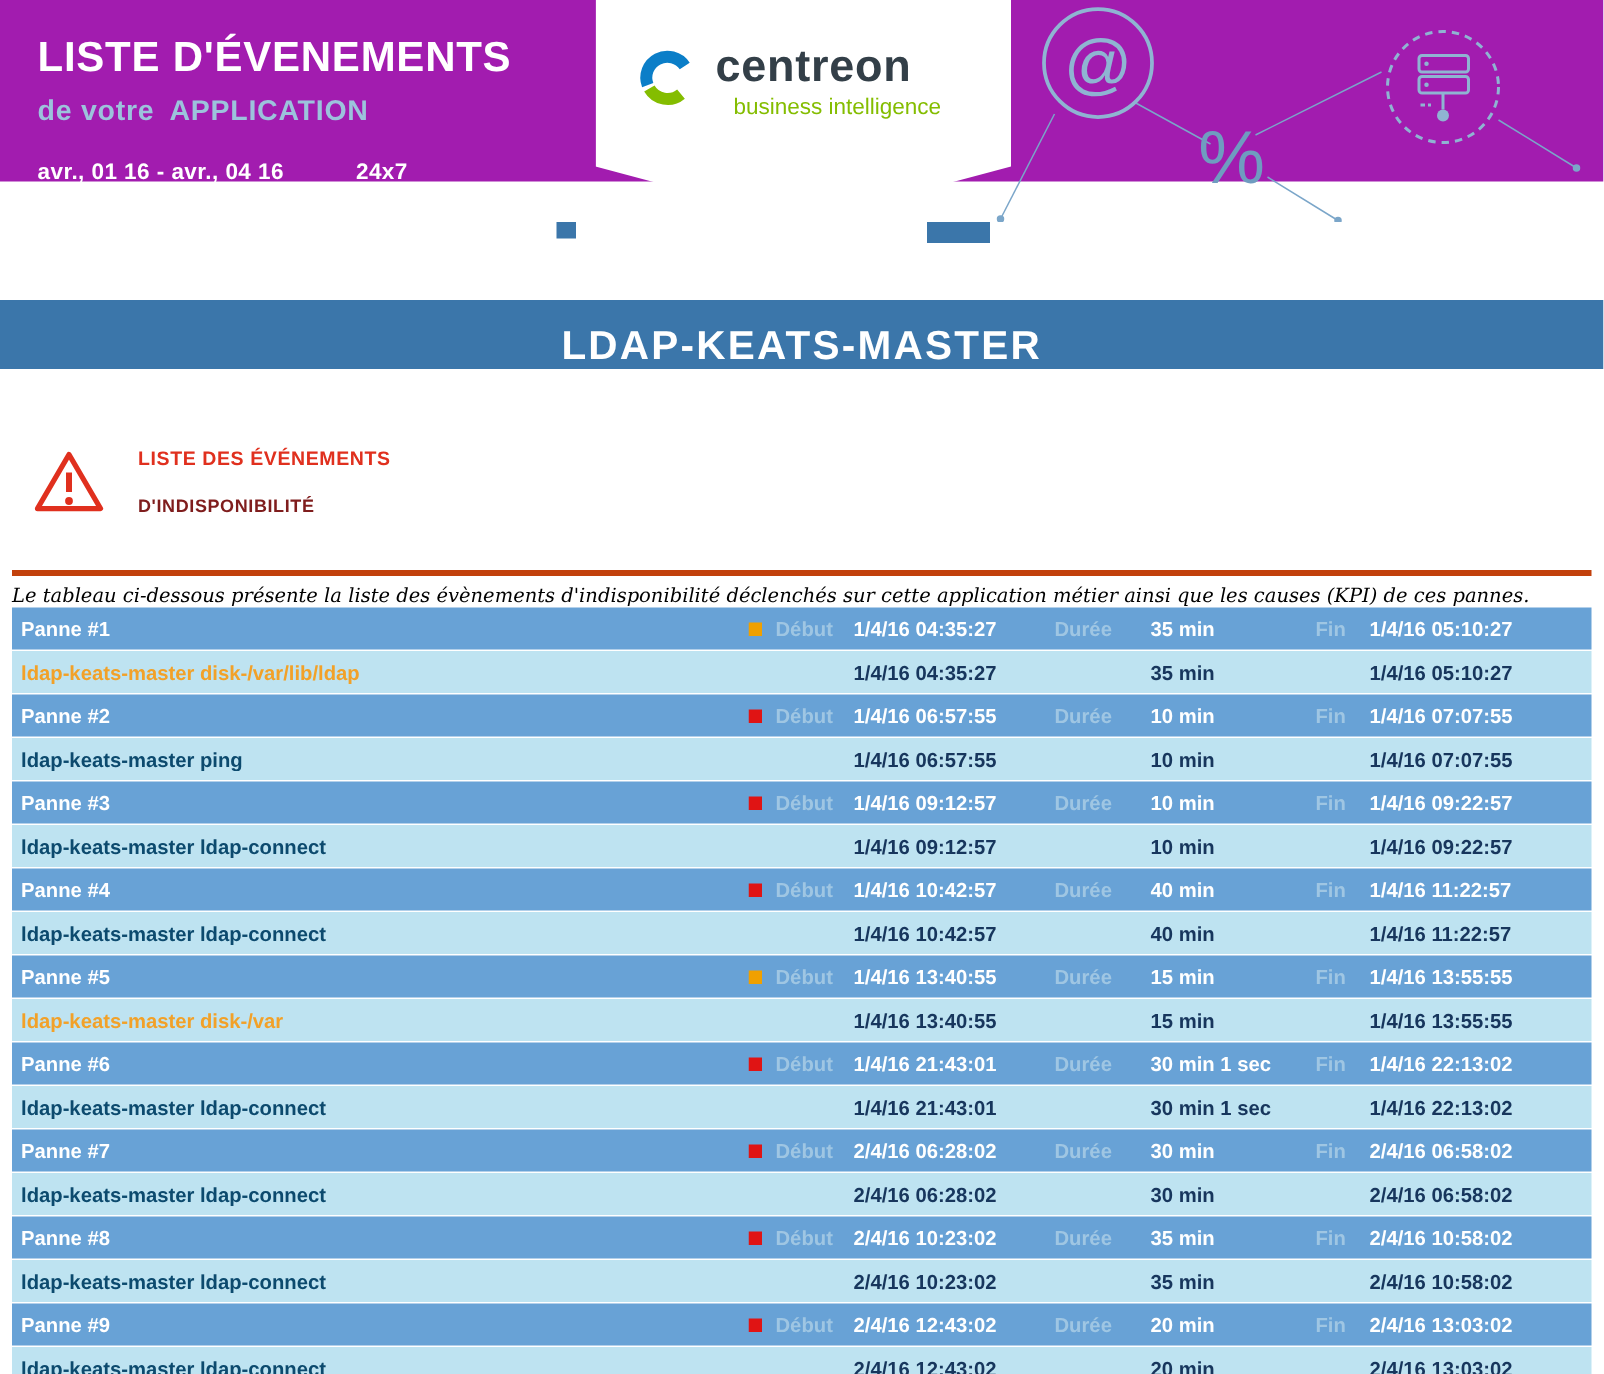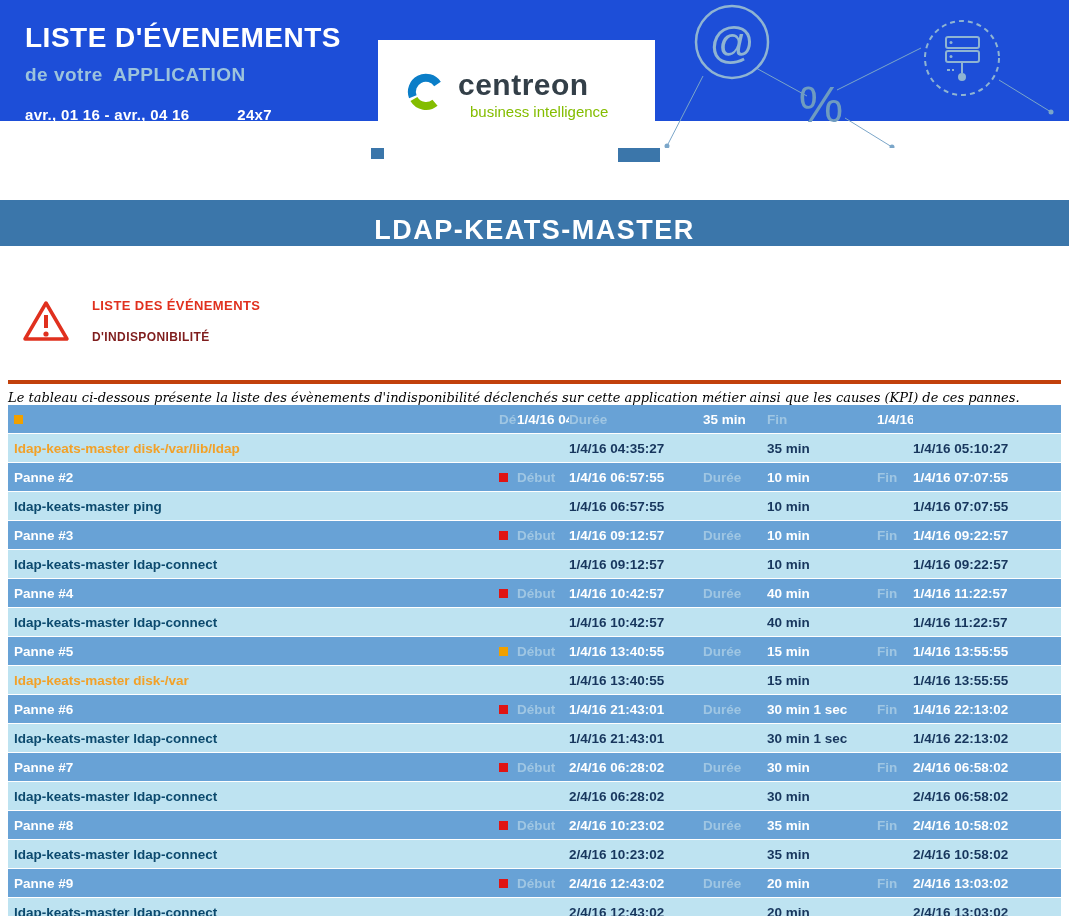--- a/index.html
+++ b/index.html
@@ -8,34 +8,33 @@
     font-family: "Liberation Sans", sans-serif;
     background: #ffffff;
     position: relative;
     overflow: hidden;
   }
 
   
   .banner {
     position: absolute; top: 0; left: 0;
     width: 1069px; height: 121px;
-    background: #1d4ed8;
+    background: #a21caf;
   }
   .banner-left { position: absolute; left: 25px; top: 22px; color: #fff; }
   .banner-title { font-size: 28px; font-weight: bold; letter-spacing: 0.5px; }
   .banner-subtitle { margin-top: 10px; font-size: 19px; font-weight: bold; color: #9cc3dc; letter-spacing: 0.5px; }
   .banner-subtitle .subtitle-emph { margin-left: 10px; }
   .banner-meta { margin-top: 20px; font-size: 15px; font-weight: bold; letter-spacing: 0.3px; display: flex; gap: 48px; }
 
   .logo-badge {
-    position: absolute; left: 378px; top: 0;
+    position: absolute; left: 397px; top: 0;
     width: 277px; height: 148px;
     background: #ffffff;
     clip-path: polygon(0 0, 100% 0, 100% 75%, 50% 100%, 0 75%);
-    margin-top: 40px;
   }
   .logo-row { display: flex; align-items: flex-start; gap: 10px; padding: 30px 0 0 26px; }
   .logo-mark { width: 44px; height: 44px; flex: 0 0 auto; }
   .logo-name { font-size: 30px; font-weight: bold; color: #333f48; letter-spacing: 0.5px; line-height: 1; }
   .logo-sub { font-size: 15px; font-weight: normal; color: #84bd00; margin-top: 3px; margin-left: 12px; }
 
   .banner-decor { position: absolute; right: 0; top: 0; }
 
   .banner-stub { position: absolute; background: #3b76aa; }
   .stub-left  { left: 371px; top: 148px; width: 13px; height: 11px; }
@@ -160,20 +159,21 @@
     <div class="section-titles">
       <div class="line1">LISTE DES ÉVÉNEMENTS</div>
       <div class="line2">D'INDISPONIBILITÉ</div>
     </div>
   </div>
 
   <p class="description">Le tableau ci-dessous présente la liste des évènements d'indisponibilité déclenchés sur cette application métier ainsi que les causes (KPI) de ces pannes.</p>
 
   <div class="events-table">
       <div class="row row-head">
+    <span class="c name">Panne #1</span>
     <span class="c indcell"><span class="ind warning"></span></span>
     <span class="c lbl">Début</span>
     <span class="c val">1/4/16 04:35:27</span>
     <span class="c lbl">Durée</span>
     <span class="c val">35 min</span>
     <span class="c lbl">Fin</span>
     <span class="c val">1/4/16 05:10:27</span>
   </div>
       <div class="row row-detail">
     <span class="c name kpi-name warning">ldap-keats-master disk-/var/lib/ldap</span>

